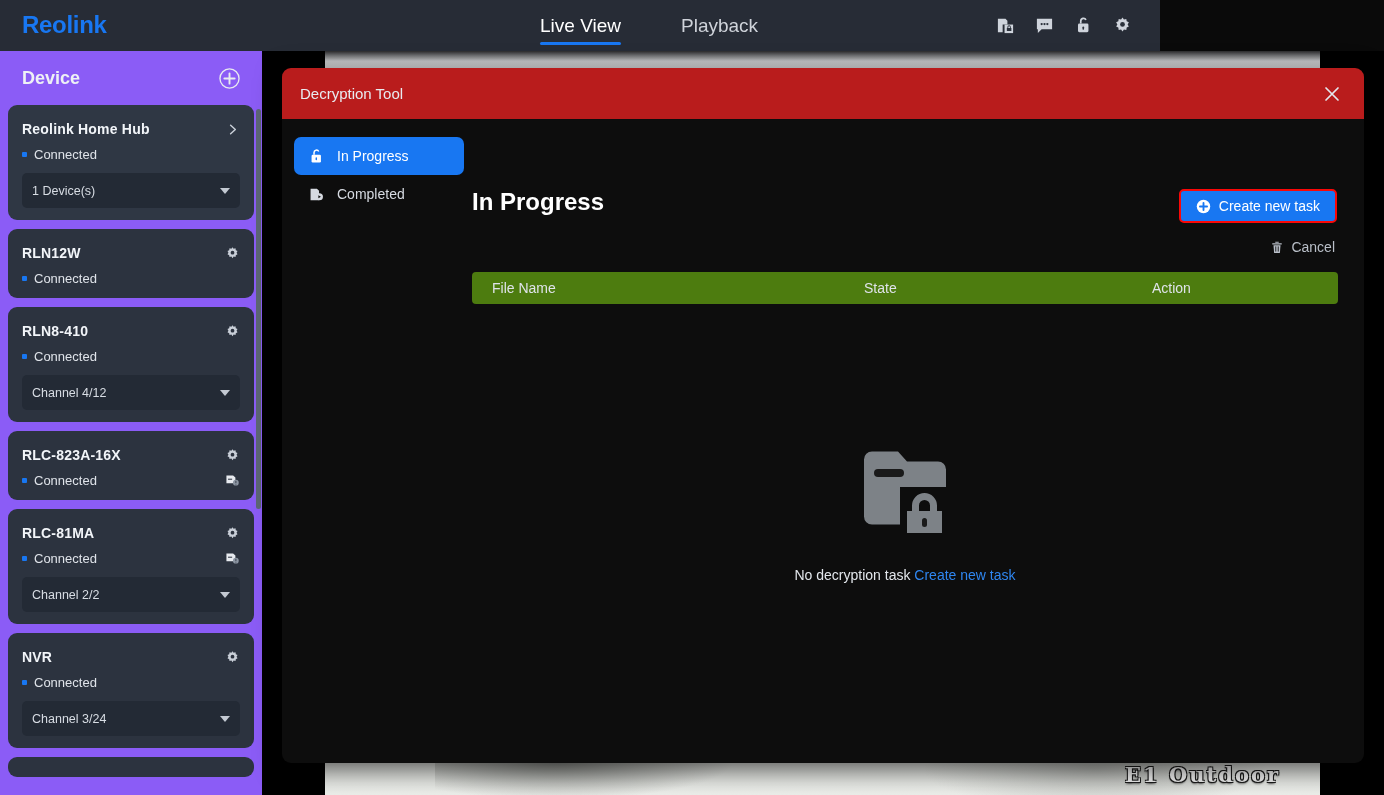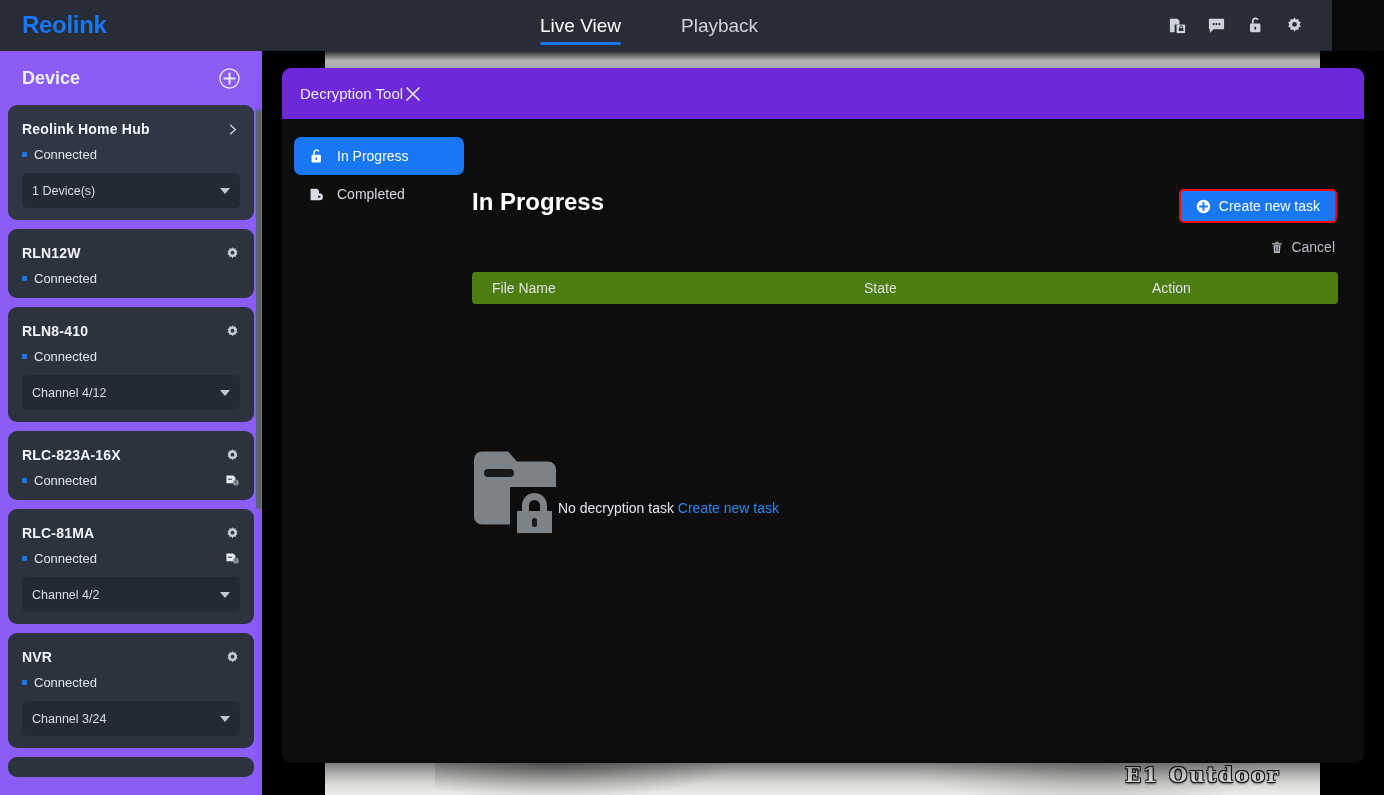--- a/index.html
+++ b/index.html
@@ -6,21 +6,21 @@
   html, body {
     width: 1384px; height: 795px;
     background: #000;
     font-family: "Liberation Sans", sans-serif;
     overflow: hidden;
   }
   #app { position: relative; width: 1384px; height: 795px; background: #0a0a0a; }
 
   
   .topbar {
-    position: absolute; top: 0; left: 0; width: 1332px; height: 51px;
+    position: absolute; top: 0; left: 0; width: 1160px; height: 51px;
     background: #272c36;
     display: flex; align-items: center;
     z-index: 40;
   }
   .logo {
     position: absolute; left: 22px; top: 11px;
     font-size: 24px; font-weight: bold; color: #1877f2;
     letter-spacing: -0.3px;
   }
   .nav-tabs {
@@ -131,22 +131,22 @@
 
   
   .dialog {
     position: absolute; left: 282px; top: 68px;
     width: 1082px; height: 695px;
     background: #0d0d0d; border-radius: 9px;
     overflow: hidden; z-index: 50;
     box-shadow: 0 6px 26px rgba(0,0,0,.65);
   }
   .dlg-head {
-    height: 51px; background: #6d28d9;
-    display: flex; align-items: center; 
+    height: 51px; background: #b91c1c;
+    display: flex; align-items: center; justify-content: space-between;
     padding: 0 22px 0 18px;
   }
   .dlg-title { font-size: 15px; color: #e8ebf0; }
   .close-x { width: 20px; height: 20px; cursor: pointer; display:block; }
   .dlg-body { position: relative; height: 644px; }
 
   .dlg-nav { position: absolute; left: 12px; top: 18px; width: 170px; }
   .dlg-nav-item {
     display: flex; align-items: center; gap: 12px;
     height: 38px; border-radius: 7px; padding: 0 14px;
@@ -179,21 +179,21 @@
     position: absolute; left: 0; right: 26px; top: 153px;
     height: 32px; background: #4d7c0f; border-radius: 4px;
     display: flex; align-items: center; color: #dfe3ea; font-size: 14px;
   }
   .th-file { position: absolute; left: 20px; }
   .th-state { position: absolute; left: 392px; }
   .th-action { position: absolute; left: 680px; }
 
   .empty {
     position: absolute; left: 0; right: 26px; top: 330px;
-    display: flex; flex-direction: row; align-items: center;
+    display: flex; flex-direction: column; align-items: center;
   }
   .empty-icon { width: 86px; height: 84px; display:block; }
   .empty-text { margin-top: 34px; font-size: 14px; color: #e3e7ec; }
   .empty-link { color: #2f86f0; cursor: pointer; }
 </style>
 </head>
 <body>
 
 <div id="app">
 
@@ -365,21 +365,21 @@
           <span class="sd-icon">
             <svg viewBox="0 0 16 15" width="15" height="14">
                 <path fill="#e8ebf0" d="M1.5 2.6h7.2l2.4 2.3v6H1.5z"></path>
                 <path fill="#2c333f" d="M3.2 6.1h4.4v1.1H3.2z"></path>
                 <circle cx="11.6" cy="10.4" r="3.1" fill="#8d96a3"></circle>
                 <path fill="#2c333f" d="M11.2 8.4h.9v2.4h-.9zm0 3h.9v.9h-.9z"></path>
               </svg>
           </span>
         </div>
         <div class="dev-select">
-          <span class="dev-select-text">Channel 4/2</span>
+          <span class="dev-select-text">Channel 2/2</span>
           <span class="caret"></span>
         </div>
       </div>
 
       <div class="dev-card">
         <div class="dev-row">
           <span class="dev-name">NVR</span>
           <span class="dev-icon">
             <svg viewBox="0 0 20 20" width="15" height="15">
                 <path fill="#c9cfd8" d="M10 1.6l1.5 2.1 2.5-.6.4 2.5 2.3 1.1-1.3 2.2 1.3 2.2-2.3 1.1-.4 2.5-2.5-.6L10 16.2l-1.5-2.1-2.5.6-.4-2.5-2.3-1.1 1.3-2.2-1.3-2.2 2.3-1.1.4-2.5 2.5.6z"></path>

